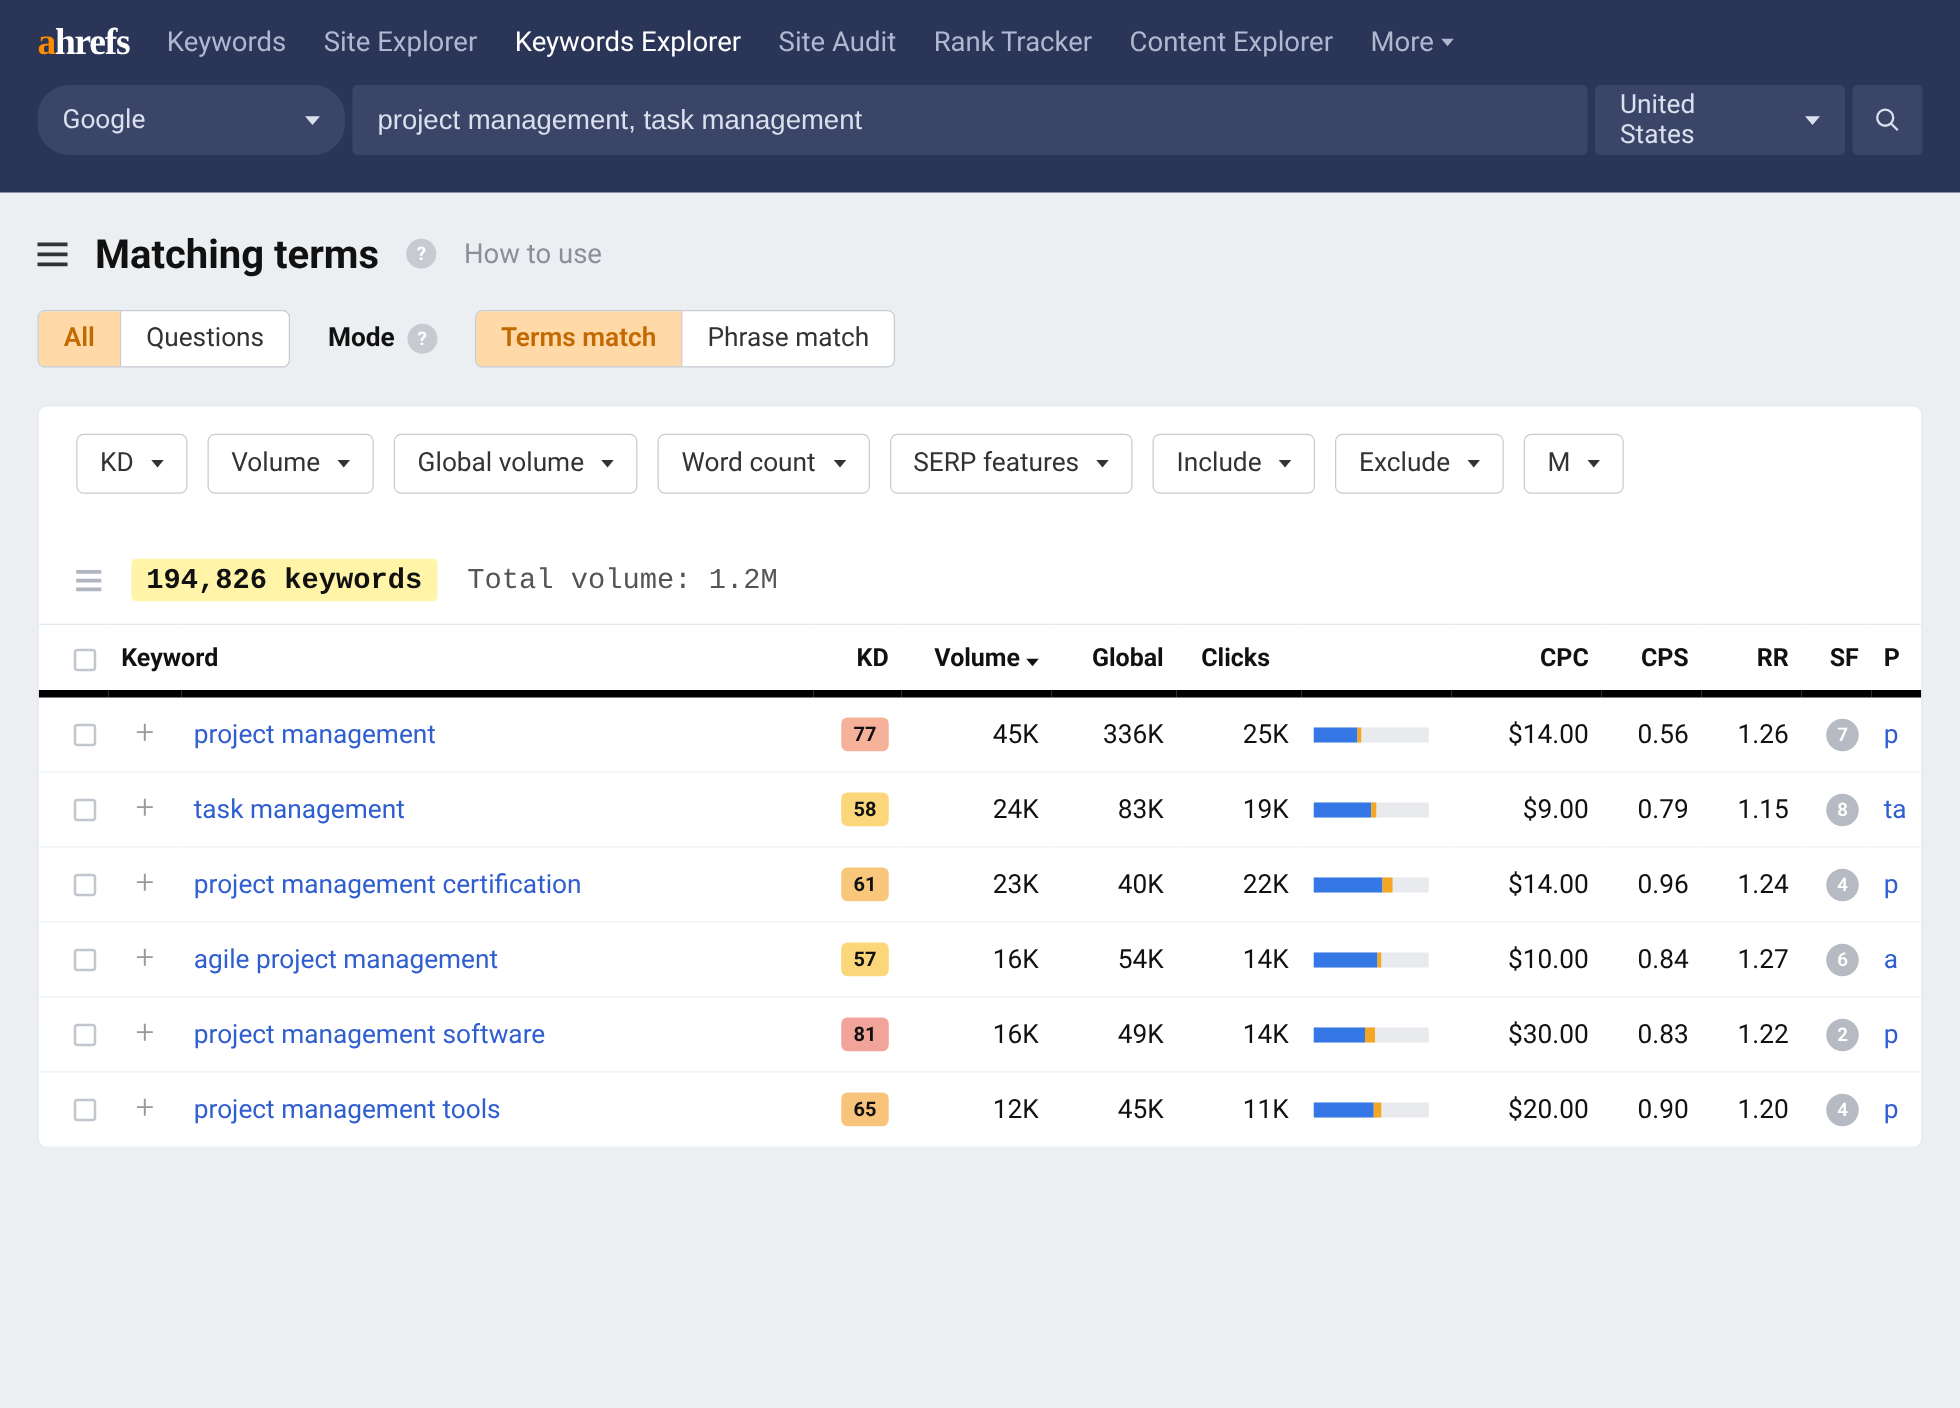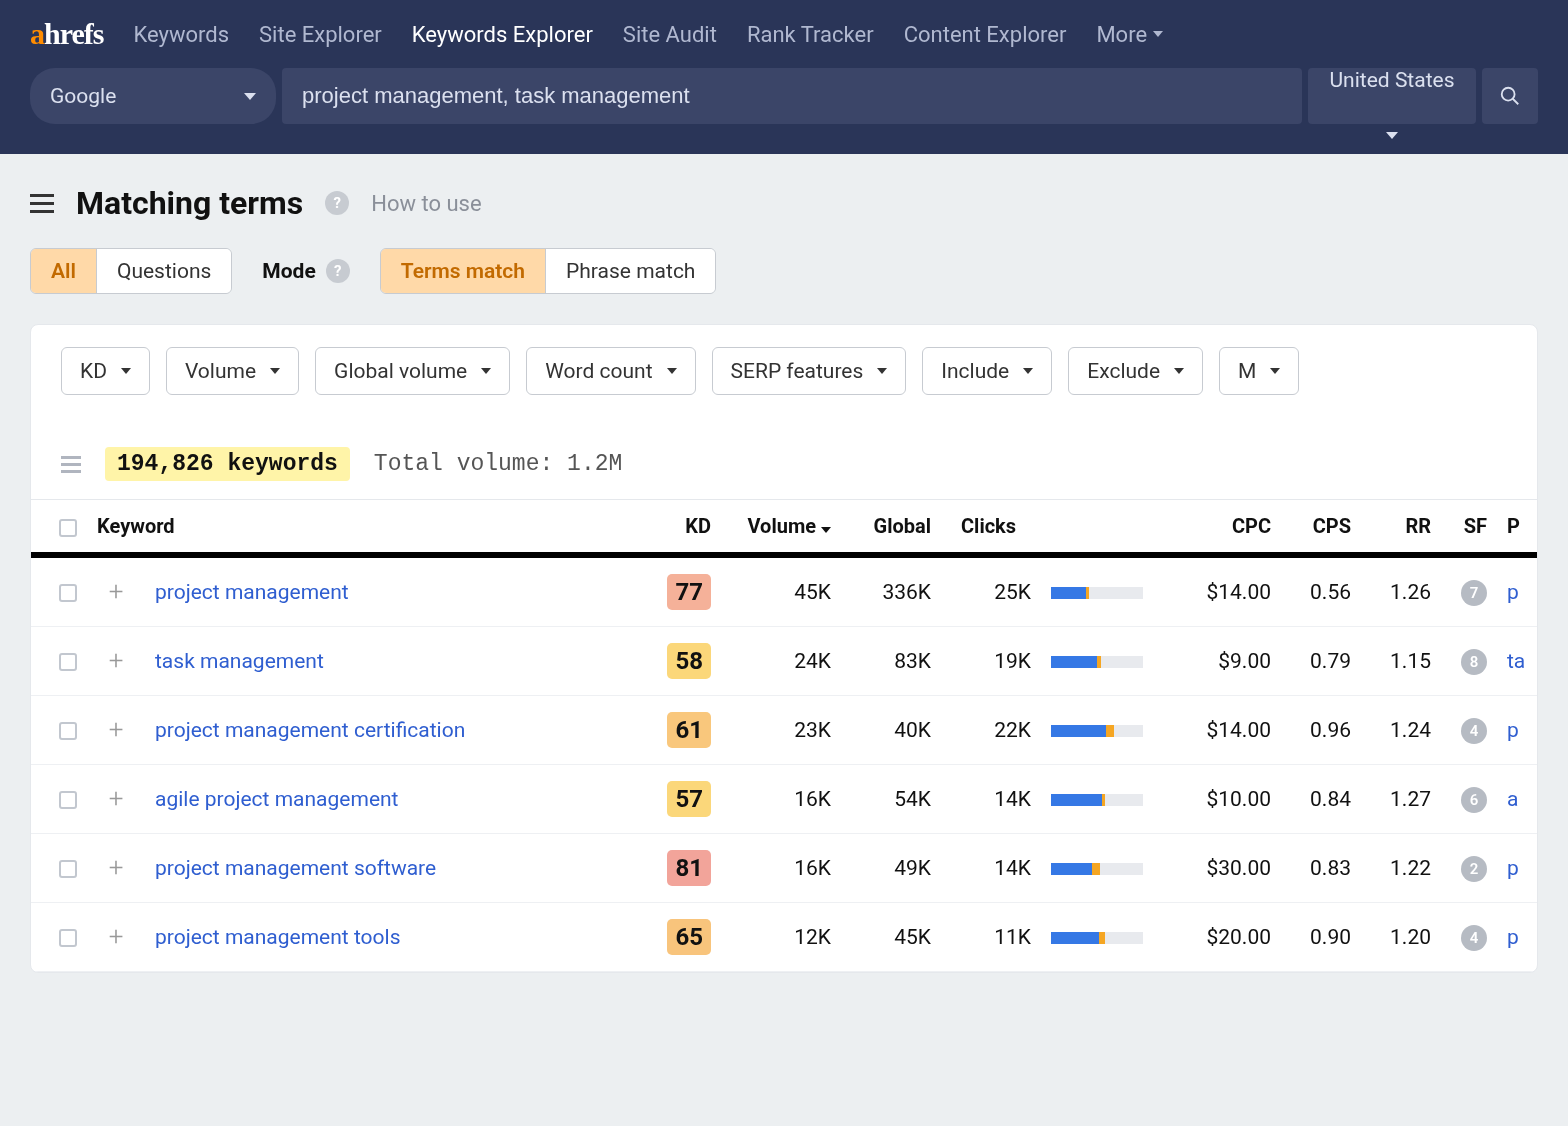--- a/index.html
+++ b/index.html
@@ -13,21 +13,21 @@
 .nav-links { display: flex; gap: 30px; align-items: center; }
 .nav-link { color: #b0b8d0; font-size: 22px; cursor: pointer; white-space: nowrap; }
 .nav-link.active { color: #fff; }
 .nav-more { display: flex; align-items: center; gap: 6px; }
 
 
 .searchbar { background: #2a3558; padding: 0 30px 30px; display: flex; gap: 6px; }
 .select-engine, .select-country { background: #3b4568; color: #dbe0ef; height: 56px; display: flex; align-items: center; padding: 0 20px; font-size: 21px; border-radius: 4px; cursor: pointer; gap: 40px; }
 .select-engine { width: 246px; justify-content: space-between; border-radius: 25px; }
 .search-input { flex: 1; background: #3b4568; color: #dbe0ef; border: none; height: 56px; padding: 0 20px; font-size: 22px; border-radius: 4px; outline: none; }
-.select-country { width: 168px; justify-content: space-between; flex-direction: column; }
+.select-country { width: 200px; justify-content: space-between; }
 .search-btn { width: 56px; height: 56px; background: #3b4568; border-radius: 4px; display: flex; align-items: center; justify-content: center; cursor: pointer; }
 
 .caret-down { width: 0; height: 0; border-left: 6px solid transparent; border-right: 6px solid transparent; border-top: 7px solid currentColor; display: inline-block; }
 .caret-down.small { border-left-width: 5px; border-right-width: 5px; border-top-width: 6px; }
 
 
 .content { padding: 30px 30px 0; }
 .title-row { display: flex; align-items: center; gap: 22px; margin-bottom: 26px; }
 .hamburger { display: flex; flex-direction: column; gap: 5px; cursor: pointer; }
 .hamburger span { display: block; width: 24px; height: 3px; background: #333; }
@@ -55,21 +55,21 @@
 
 
 table { width: 100%; border-collapse: collapse; }
 thead th { text-align: right; font-weight: 700; font-size: 20px; padding: 14px 10px; border-top: 1px solid #e5e8ec; border-bottom: 6px solid #000000; white-space: nowrap; }
 thead th.left { text-align: left; }
 tbody td { padding: 16px 10px; border-bottom: 1px solid #eef0f3; text-align: right; font-size: 21px; white-space: nowrap; }
 tbody td.left { text-align: left; }
 .chk { width: 18px; height: 18px; border: 2px solid #c2c7cf; border-radius: 3px; display: inline-block; cursor: pointer; vertical-align: middle; }
 .plus-btn { width: 22px; height: 22px; display: inline-flex; align-items: center; justify-content: center; color: #999; font-size: 26px; font-weight: 300; cursor: pointer; margin: 0 8px; }
 .kw-link { color: #2f5ed0; cursor: pointer; }
-.kd-badge { display: inline-block; min-width: 38px; padding: 4px 8px; border-radius: 5px; font-weight: 700; font-size: 24px; text-align: center; }
+.kd-badge { display: inline-block; min-width: 38px; padding: 4px 8px; border-radius: 5px; font-weight: 700; font-size: 16px; text-align: center; }
 .kd-77 { background: #f5b199; } .kd-58 { background: #fbd77a; } .kd-61 { background: #f9c77c; } .kd-57 { background: #fbd77a; } .kd-81 { background: #f2a49a; } .kd-65 { background: #f8c47c; }
 .clicks-bar { display: inline-block; width: 92px; height: 12px; background: #e8eaee; position: relative; vertical-align: middle; }
 .clicks-bar .blue { position: absolute; left: 0; top: 0; bottom: 0; background: #3578e5; }
 .clicks-bar .orange { position: absolute; top: 0; bottom: 0; background: #f5a623; }
 .sf-badge { display: inline-flex; width: 26px; height: 26px; border-radius: 50%; background: #b6bbc3; color: #fff; align-items: center; justify-content: center; font-size: 15px; font-weight: 600; }
 
 .col-check { width: 50px; padding-left: 28px !important; }
 .col-plus { width: 44px; }
 .col-kd { width: 70px; }
 .col-vol { width: 120px; }

